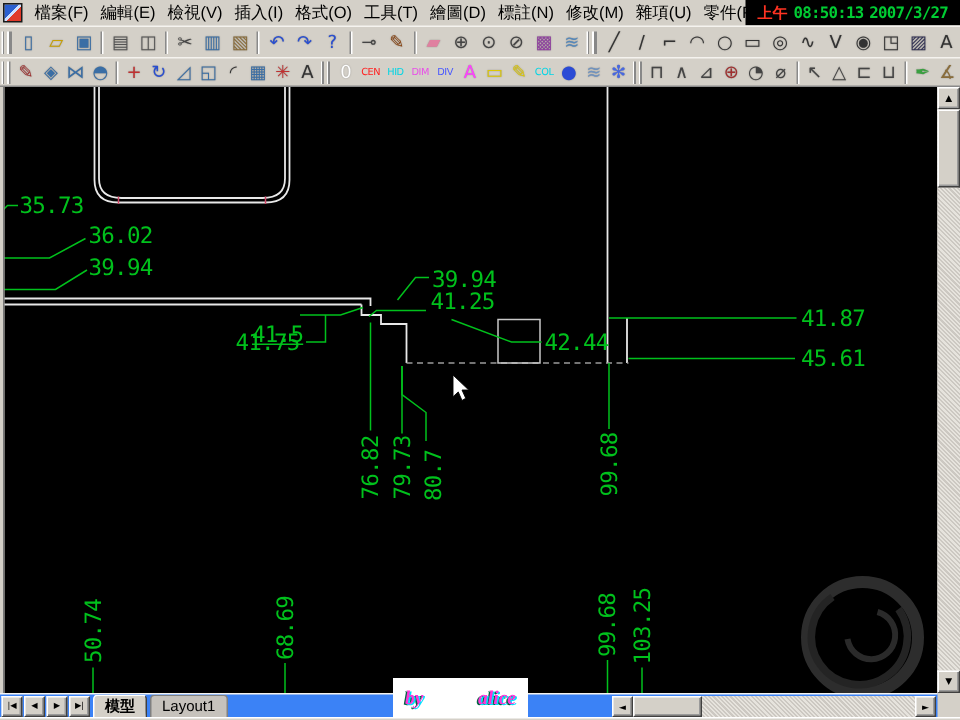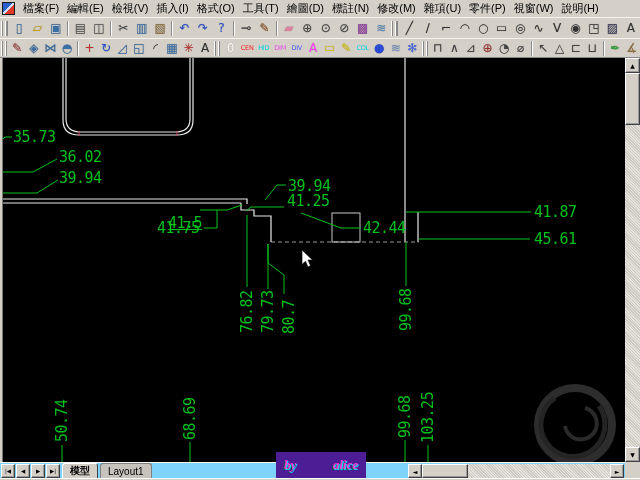--- a/index.html
+++ b/index.html
@@ -44,35 +44,35 @@
   .sb-btn { position:absolute; width:15px; height:15px; background:#d4d0c8;
             border:1px solid; border-color:#fff #404040 #404040 #fff; box-shadow:inset -1px -1px 0 #9a9a9a;
             display:flex; align-items:center; justify-content:center; font-size:6px; color:#000;
             font-family:"DejaVu Sans",sans-serif; }
   .vsb { position:absolute; left:625px; top:58px; width:15px; height:404px; }
   .vthumb { position:absolute; left:0; top:15px; width:15px; height:52px; background:#d4d0c8;
             border:1px solid; border-color:#fff #404040 #404040 #fff; box-shadow:inset -1px -1px 0 #9a9a9a; }
   .corner { position:absolute; left:625px; top:462px; width:15px; height:18px; background:#d4d0c8; }
 
   
-  .bottombar { position:absolute; left:0; top:462px; width:625px; height:16px; background:#7dd3fc;
+  .bottombar { position:absolute; left:0; top:462px; width:625px; height:16px; background:#3b82f6;
                border-top:1px solid #f5f3ef; display:flex; align-items:center; }
   .nav-btn { width:14px; height:14px; margin-left:1px; background:#d4d0c8; border:1px solid;
              border-color:#fff #404040 #404040 #fff; box-shadow:inset -1px -1px 0 #9a9a9a;
              display:flex; align-items:center; justify-content:center;
              font-size:5.5px; font-family:"DejaVu Sans",sans-serif; white-space:nowrap; }
   .tab { height:15px; padding:0 7px; margin-left:2px; font-size:10px; display:flex; align-items:center;
          border:1px solid #808080; border-bottom:none; border-radius:3px 3px 0 0; background:#c6c2bc; }
   .tab.active { background:#d4d0c8; font-weight:bold; border-color:#fff #404040 #d4d0c8 #fff; }
   .hsb { position:absolute; left:408px; top:1px; width:216px; height:14px; }
   .hthumb { position:absolute; left:14px; top:0; width:46px; height:14px; background:#d4d0c8;
             border:1px solid; border-color:#fff #404040 #404040 #fff; box-shadow:inset -1px -1px 0 #9a9a9a; }
 
   
-  .banner { position:absolute; left:276px; top:452px; width:90px; height:26px; background:#4c1d95;
+  .banner { position:absolute; left:262px; top:452px; width:90px; height:26px; background:#ffffff;
             display:flex; align-items:center; justify-content:space-between; padding:0 8px; z-index:6; }
   .banner .w { font-family:"Liberation Serif",serif; font-style:italic; font-weight:bold; font-size:13px;
                color:#ff35d8; text-shadow:1px 1px 0 #00e0ff, -1px 1px 0 #006644; }
 
   .frame-bottom { position:absolute; left:0; top:478px; width:640px; height:2px; background:#d4d0c8; border-top:1px solid #fff; }
 </style>
 </head>
 <body>
 
 <div class="menubar">
@@ -83,20 +83,25 @@
   <span class="menu-item">插入(I)</span>
   <span class="menu-item">格式(O)</span>
   <span class="menu-item">工具(T)</span>
   <span class="menu-item">繪圖(D)</span>
   <span class="menu-item">標註(N)</span>
   <span class="menu-item">修改(M)</span>
   <span class="menu-item">雜項(U)</span>
   <span class="menu-item">零件(P)</span>
   <span class="menu-item">視窗(W)</span>
   <span class="menu-item">說明(H)</span>
+  <div class="clock">
+    <span class="ampm">上午</span>
+    <span class="time">08:50:13</span>
+    <span class="date">2007/3/27</span>
+  </div>
 </div>
 
 <div class="toolbar" id="tb1">
   <div class="handle"></div>
   <span class="tbi" style="color: rgb(58, 110, 165);">▯</span>
   <span class="tbi" style="color: rgb(200, 160, 0);">▱</span>
   <span class="tbi" style="color: rgb(58, 110, 165);">▣</span>
   <div class="sep"></div>
   <span class="tbi" style="color: rgb(85, 85, 85);">▤</span>
   <span class="tbi" style="color: rgb(85, 85, 85);">◫</span>

